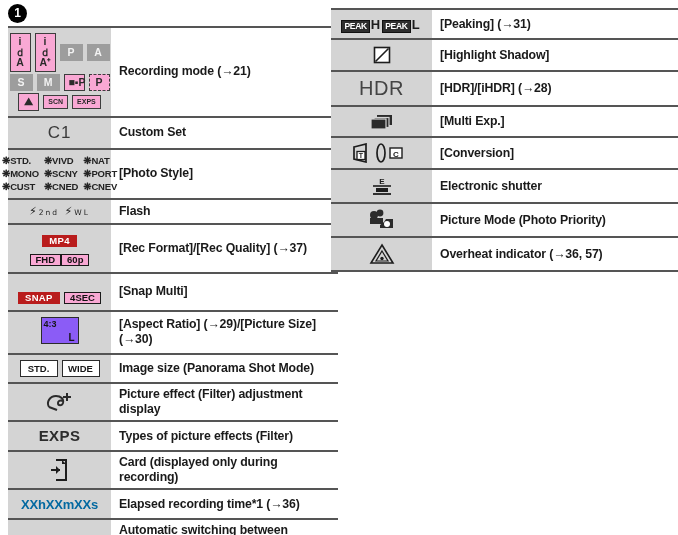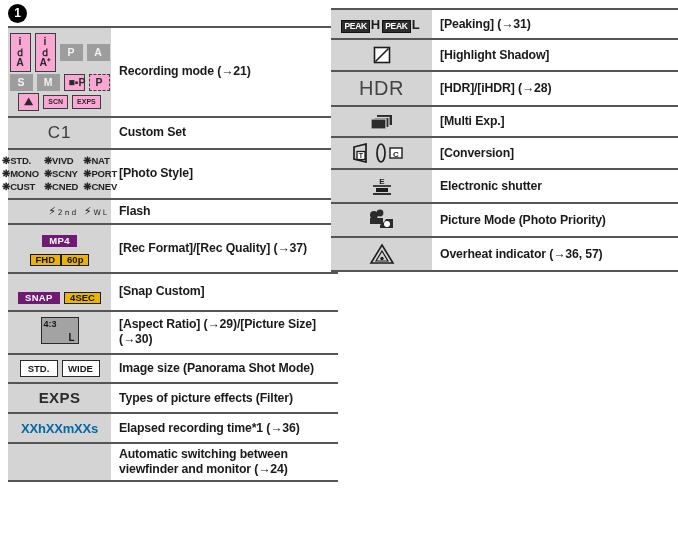--- a/index.html
+++ b/index.html
@@ -128,44 +128,44 @@
     color: #1e1e1e;
     letter-spacing: 2px;
     font-family: "DejaVu Sans", sans-serif;
   }
   .sup { font-size: 8px; vertical-align: super; }
   .sub { font-size: 7.5px; vertical-align: baseline; }
 
   
   .blk {
     display: inline-block;
-    background: #701a75;
+    background: #b91c1c;
     color: #ffffff;
     font-size: 9.5px;
     font-weight: bold;
     letter-spacing: 0.3px;
     padding: 1px 7px;
     line-height: 1.12;
   }
   .blk-w {
     display: inline-block;
-    background: #eab308;
+    background: #f9a8d4;
     color: #111111;
     border: 1.4px solid #1a1a1a;
     font-size: 9.5px;
     font-weight: bold;
     padding: 0px 5px;
     line-height: 1.15;
   }
   .stack { display: inline-block; text-align: center; }
 
   
   .ar-box {
     display: inline-block;
-    background: #a3a3a3;
+    background: #8b5cf6;
     border: 1.3px solid #2b2b2b;
     width: 36px;
     height: 25px;
     position: relative;
   }
   .ar-box .tl { position: absolute; left: 2px; top: 1px; font-size: 9px; font-weight: bold; color: #161616; }
   .ar-box .br { position: absolute; right: 3px; bottom: 0px; font-size: 10px; font-weight: bold; color: #161616; }
 
   .sw-box {
     display: inline-block;
@@ -279,21 +279,21 @@
               <span>CNEV</span>
             </span>
         </div>
       </td>
       <td class="desc-cell">[Photo Style]</td>
     </tr>
 
 
     <tr>
       <td class="icon-cell">
-        <div class="flash-row" style="font-size:11px;text-align:right;">
+        <div class="flash-row" style="font-size:11px;">
           <span>⚡<span class="sub">2nd</span></span>
           <span>⚡<span class="sub">WL</span></span>
         </div>
       </td>
       <td class="desc-cell">Flash</td>
     </tr>
 
     <tr>
       <td class="icon-cell">
         <div class="stack">
@@ -306,21 +306,21 @@
       <td class="desc-cell">[Rec Format]/[Rec Quality] (→37)</td>
     </tr>
 
     <tr>
       <td class="icon-cell">
         <div class="stack">
           <div class="blk">SNAP</div>
           <div class="blk-w" style="margin-top:13px;">4SEC</div>
         </div>
       </td>
-      <td class="desc-cell">[Snap Custom]</td>
+      <td class="desc-cell">[Snap Multi]</td>
     </tr>
 
     <tr>
       <td class="icon-cell">
         <span class="ar-box">
           <span class="tl">4:3</span>
           <span class="br">L</span>
         </span>
       </td>
       <td class="desc-cell">[Aspect Ratio] (→29)/[Picture Size] (→30)</td>
@@ -329,28 +329,49 @@
     <tr>
       <td class="icon-cell">
         <div class="ico-row">
           <span class="sw-box">STD.</span>
           <span class="sw-box">WIDE</span>
         </div>
       </td>
       <td class="desc-cell">Image size (Panorama Shot Mode)</td>
     </tr>
 
+    <tr>
+      <td class="icon-cell">
+        <svg width="34" height="26" viewBox="0 0 34 26" aria-hidden="true">
+          <path d="M6 18 C3 13 7 7 13 7 C18 7 21 10 20 14 C19 17 15 17 15 14 C15 12 17 11 19 12" fill="none" stroke="#2b2b2b" stroke-width="2"></path>
+          <path d="M6 18 L14 21" fill="none" stroke="#2b2b2b" stroke-width="2"></path>
+          <path d="M24 4 L24 12 M20 8 L28 8" stroke="#2b2b2b" stroke-width="2"></path>
+        </svg>
+      </td>
+      <td class="desc-cell">Picture effect (Filter) adjustment display</td>
+    </tr>
 
     <tr>
       <td class="icon-cell">
         <span class="exps-txt">EXPS</span>
       </td>
       <td class="desc-cell">Types of picture effects (Filter)</td>
     </tr>
 
+    <tr>
+      <td class="icon-cell">
+        <svg width="24" height="26" viewBox="0 0 24 26" aria-hidden="true">
+          <path d="M8 3 L18 3 L18 23 L8 23" fill="none" stroke="#1d1d1d" stroke-width="2"></path>
+          <path d="M14 3 L18 7 L14 7 Z" fill="#1d1d1d"></path>
+          <path d="M3 13 L12 13" stroke="#1d1d1d" stroke-width="2"></path>
+          <path d="M8 9 L12 13 L8 17 Z" fill="#1d1d1d"></path>
+        </svg>
+      </td>
+      <td class="desc-cell">Card (displayed only during recording)</td>
+    </tr>
 
     <tr>
       <td class="icon-cell">
         <span class="time-txt">XXhXXmXXs</span>
       </td>
       <td class="desc-cell">Elapsed recording time*1 (→36)</td>
     </tr>
 
 
     <tr>

